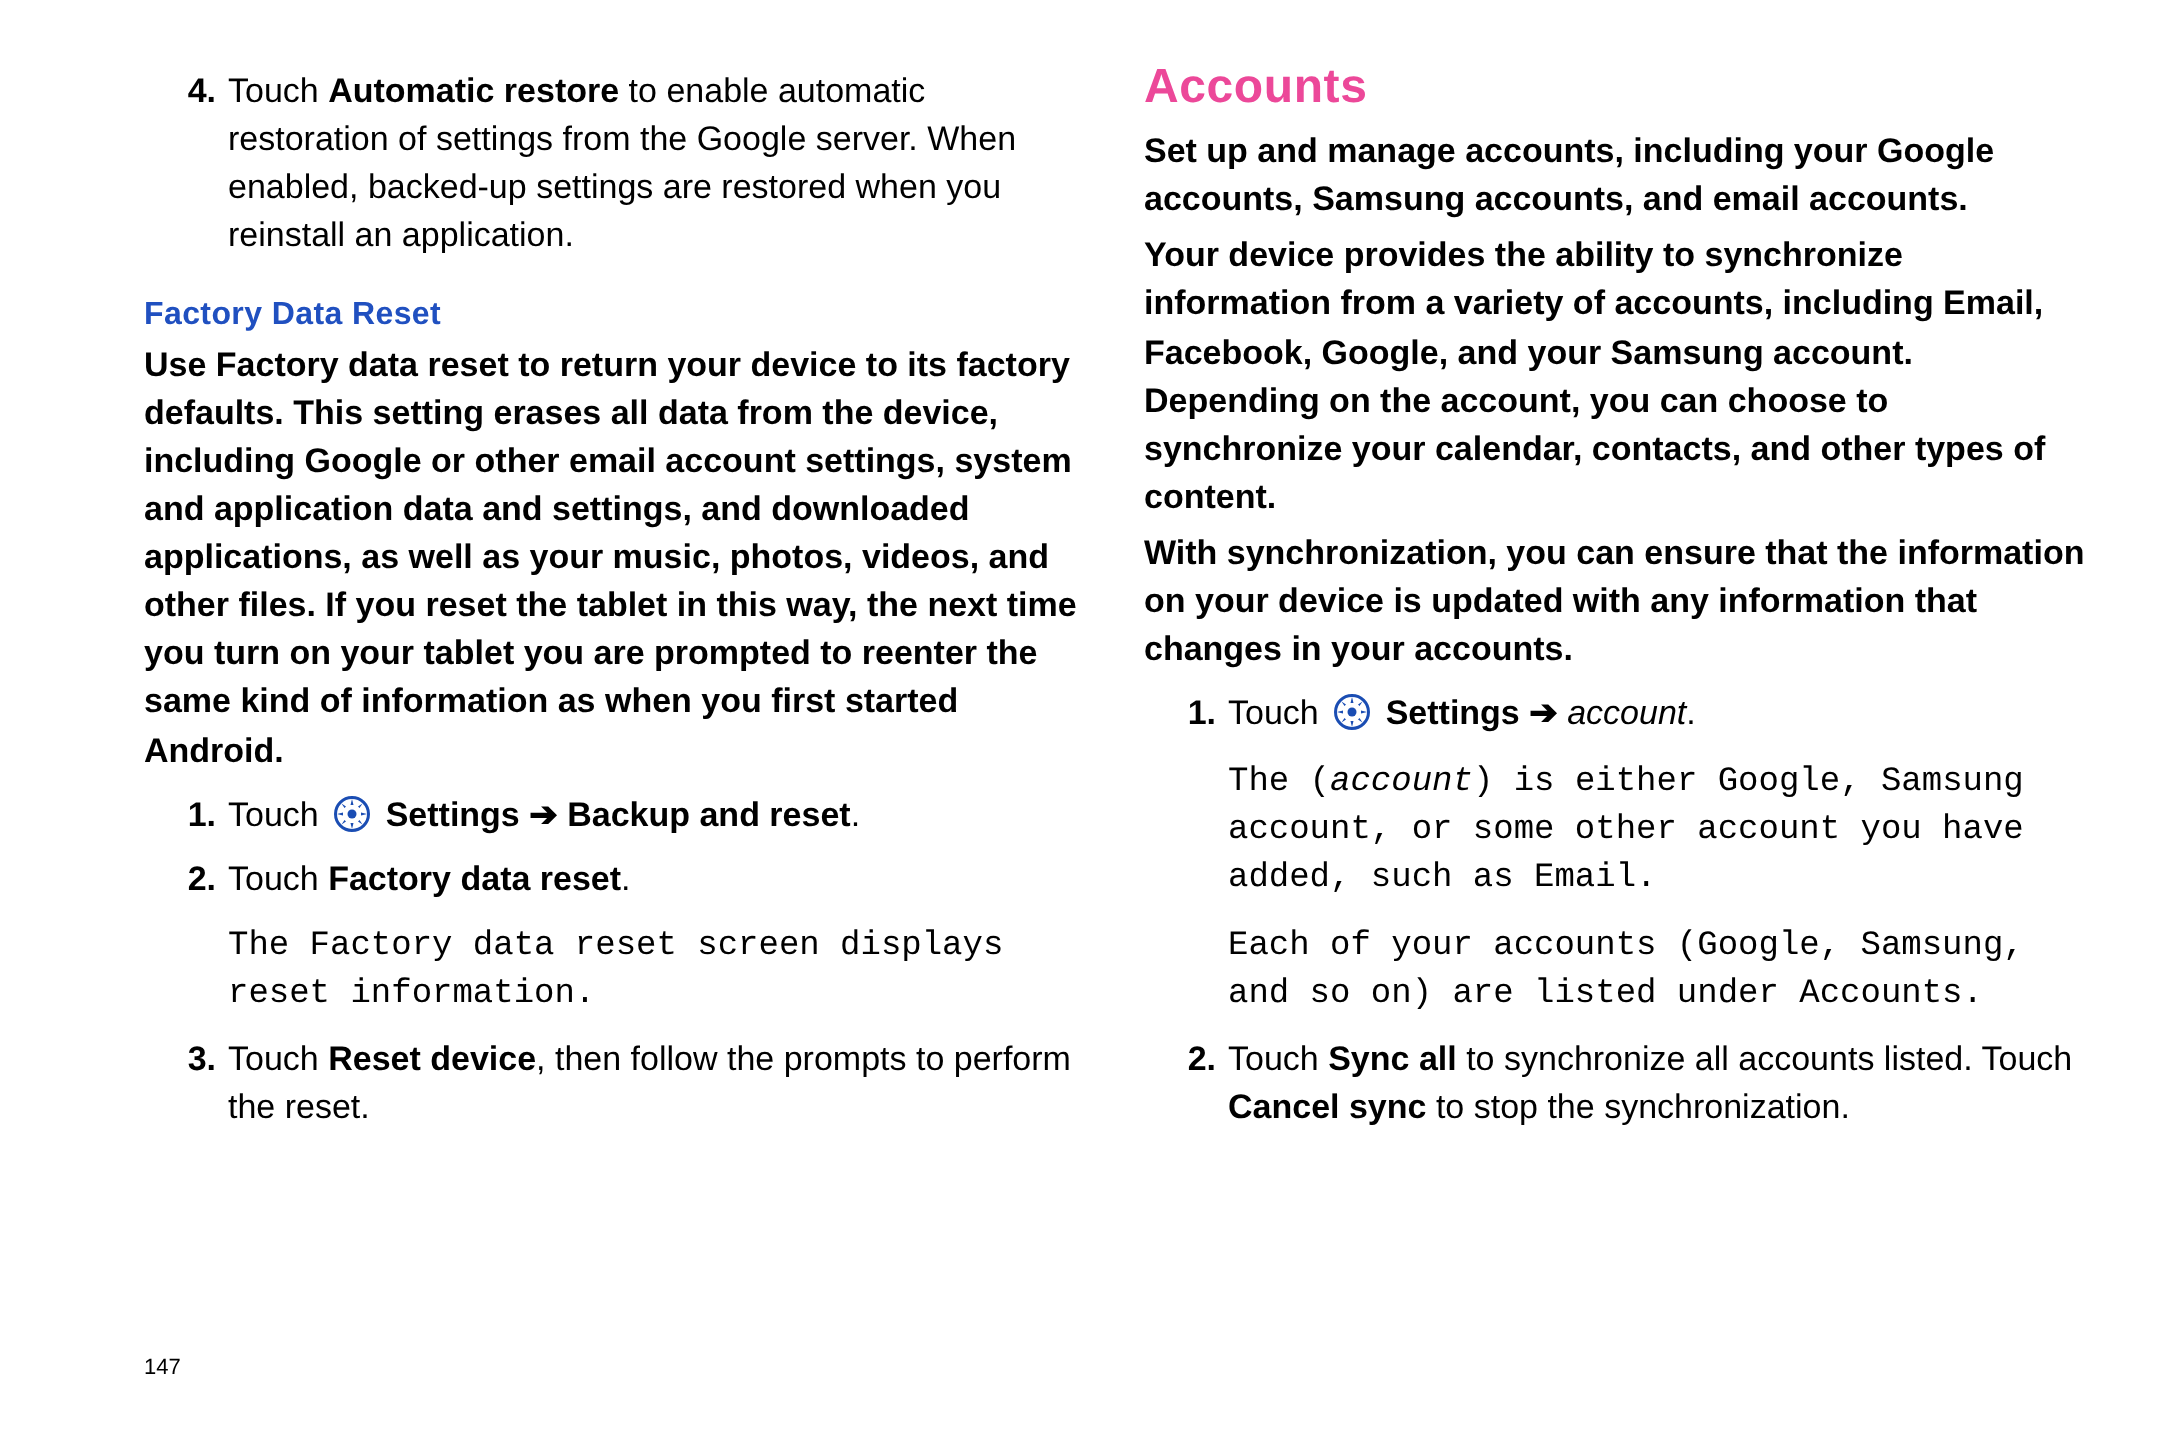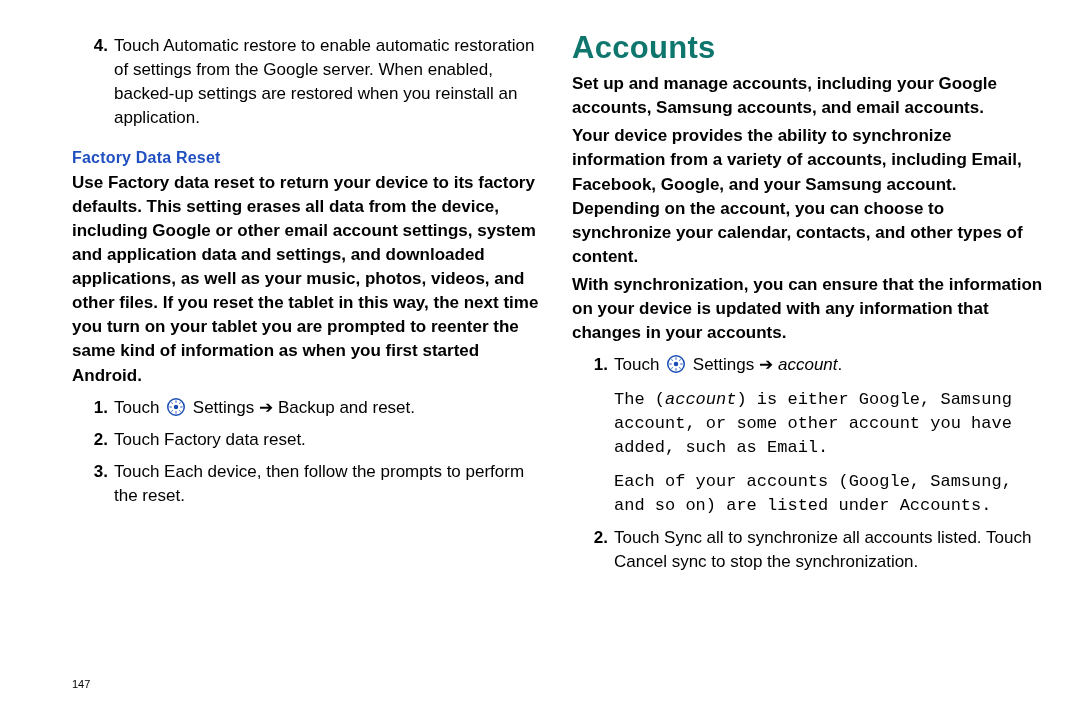--- a/index.html
+++ b/index.html
@@ -51,27 +51,27 @@
     flex: 1;
   }
   .sub-heading {
     color: #2050c0;
     font-weight: bold;
     font-size: 16px;
     margin: 10px 0 4px 0;
     letter-spacing: 0.2px;
   }
   .section-heading {
-    color: #0f766e;
+    color: #ec4899;
     font-weight: 900;
-    font-size: 31px;
+    font-size: 24px;
     margin: 0 0 6px 0;
     letter-spacing: 0.3px;
   }
-  .bold { font-weight: normal; }
+  .bold { font-weight: bold; }
   .italic { font-style: italic; }
   .settings-icon {
     display: inline-block;
     vertical-align: -3px;
     margin: 0 3px;
   }
   .settings-icon svg { display: block; }
   .page-number {
     position: absolute;
     left: 72px;
@@ -112,26 +112,27 @@
                   <circle cx="12" cy="12" r="3"></circle>
                   <path d="M12 2 L13 6 L11 6 Z M12 22 L13 18 L11 18 Z M2 12 L6 13 L6 11 Z M22 12 L18 13 L18 11 Z M5 5 L8 7 L7 8 Z M19 19 L16 17 L17 16 Z M5 19 L7 16 L8 17 Z M19 5 L17 8 L16 7 Z"></path>
                 </g>
               </svg></span> <span class="bold">Settings</span><span class="bold"> ➔ </span><span class="bold">Backup and reset</span><span>.</span>
         </span>
       </li>
       <li>
         <span class="num">2.</span>
         <span class="body">
           <span>Touch </span><span class="bold">Factory data reset</span><span>.</span>
+          <div class="li-extra">The Factory data reset screen displays reset information.</div>
         </span>
       </li>
       <li>
         <span class="num">3.</span>
         <span class="body">
-          <span>Touch </span><span class="bold">Each device</span><span>, then follow the prompts to perform the reset.</span>
+          <span>Touch </span><span class="bold">Reset device</span><span>, then follow the prompts to perform the reset.</span>
         </span>
       </li>
     </ol>
 
   </div>
 
   <div class="col col-right">
 
     <div class="section-heading">Accounts</div>
 

